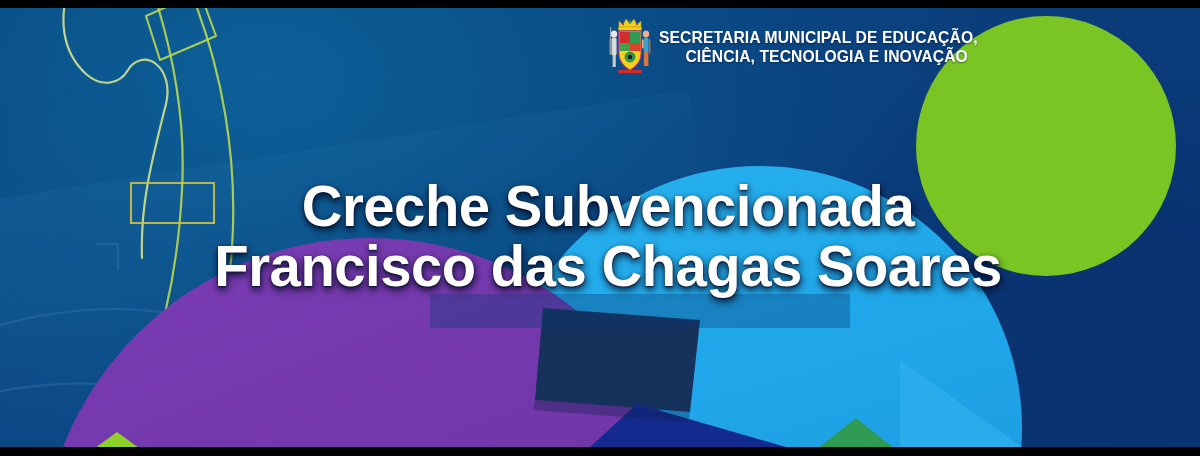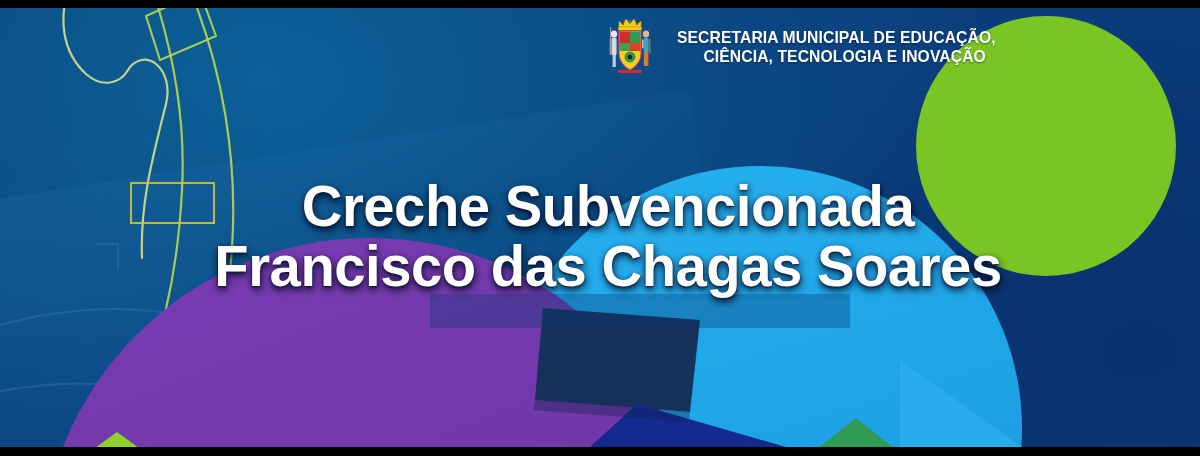--- a/index.html
+++ b/index.html
@@ -76,21 +76,21 @@
     overflow: visible;
   }
 
   
   .header-lockup {
     position: absolute;
     left: 606px;
     top: 7px;
     display: flex;
     align-items: center;
-    gap: 23px;
+    gap: 5px;
     z-index: 40;
   }
   .crest {
     width: 48px;
     height: 62px;
     flex: 0 0 auto;
     display: block;
   }
   .header-text {
     display: flex;

